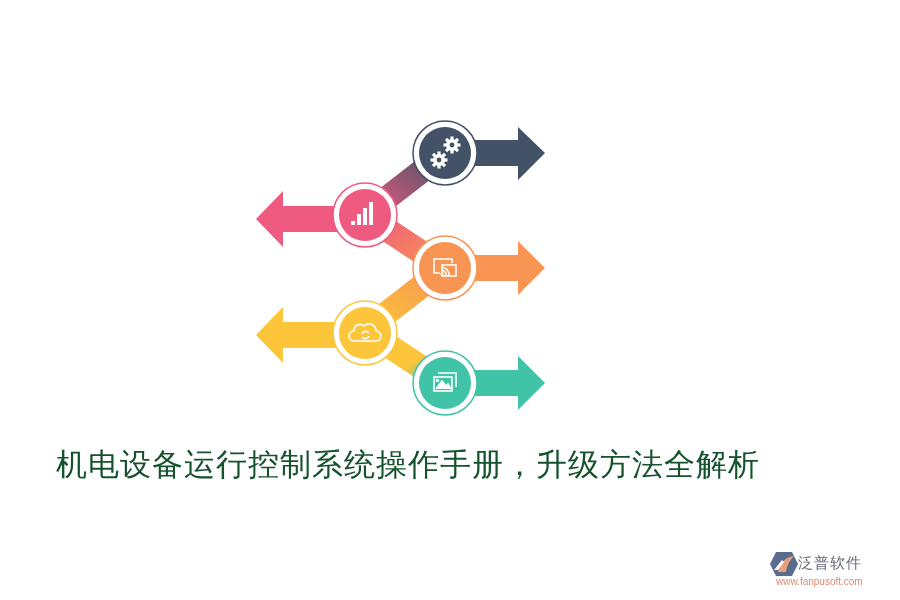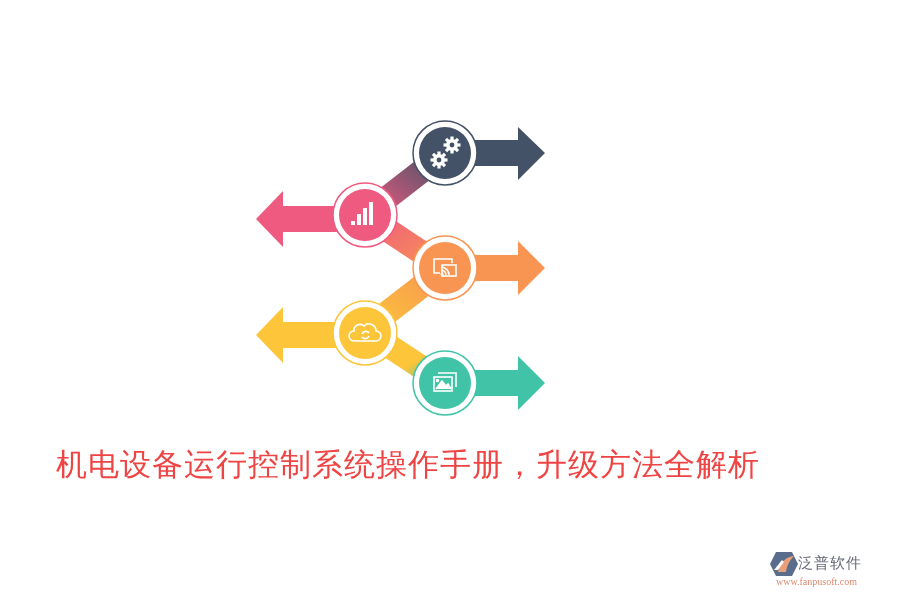--- a/index.html
+++ b/index.html
@@ -1,30 +1,30 @@
 <!DOCTYPE html>
 <html><head>
 <meta charset="utf-8">
 <style>
   html, body { margin:0; padding:0; background:#ffffff; }
   body { width:900px; height:600px; position:relative; overflow:hidden; font-family:"DejaVu Sans", sans-serif; }
   #diagram { position:absolute; left:0; top:0; width:900px; height:600px; }
   .title {
     position:absolute; left:56px; top:444px; width:800px;
     font-family:"DejaVu Sans", sans-serif; font-size:31px; letter-spacing:1px;
-    color:#ef4444; white-space:nowrap; line-height:40px;
+    color:#14532d; white-space:nowrap; line-height:40px;
   }
   .logo { position:absolute; left:762px; top:550px; width:135px; height:42px; }
   .logo-name {
     position:absolute; left:36px; top:0px; font-size:15px; color:#666a78;
     font-family:"DejaVu Sans", sans-serif; letter-spacing:1px; line-height:26px; white-space:nowrap;
   }
   .logo-url {
     position:absolute; left:14px; top:26px; font-size:10px; color:#d98a72;
-    font-family:Liberation Serif, serif; line-height:12px; white-space:nowrap;
+    font-family:Liberation Sans, sans-serif; line-height:12px; white-space:nowrap;
   }
   .logo-mark { position:absolute; left:8px; top:2px; width:28px; height:24px; }
 </style>
 </head>
 <body>
 
 <svg id="diagram" viewBox="0 0 900 600" xmlns="http://www.w3.org/2000/svg">
   <defs>
     <linearGradient id="g12" x1="0" y1="1" x2="1" y2="0">
       <stop offset="0" stop-color="#ef5a80"></stop>

